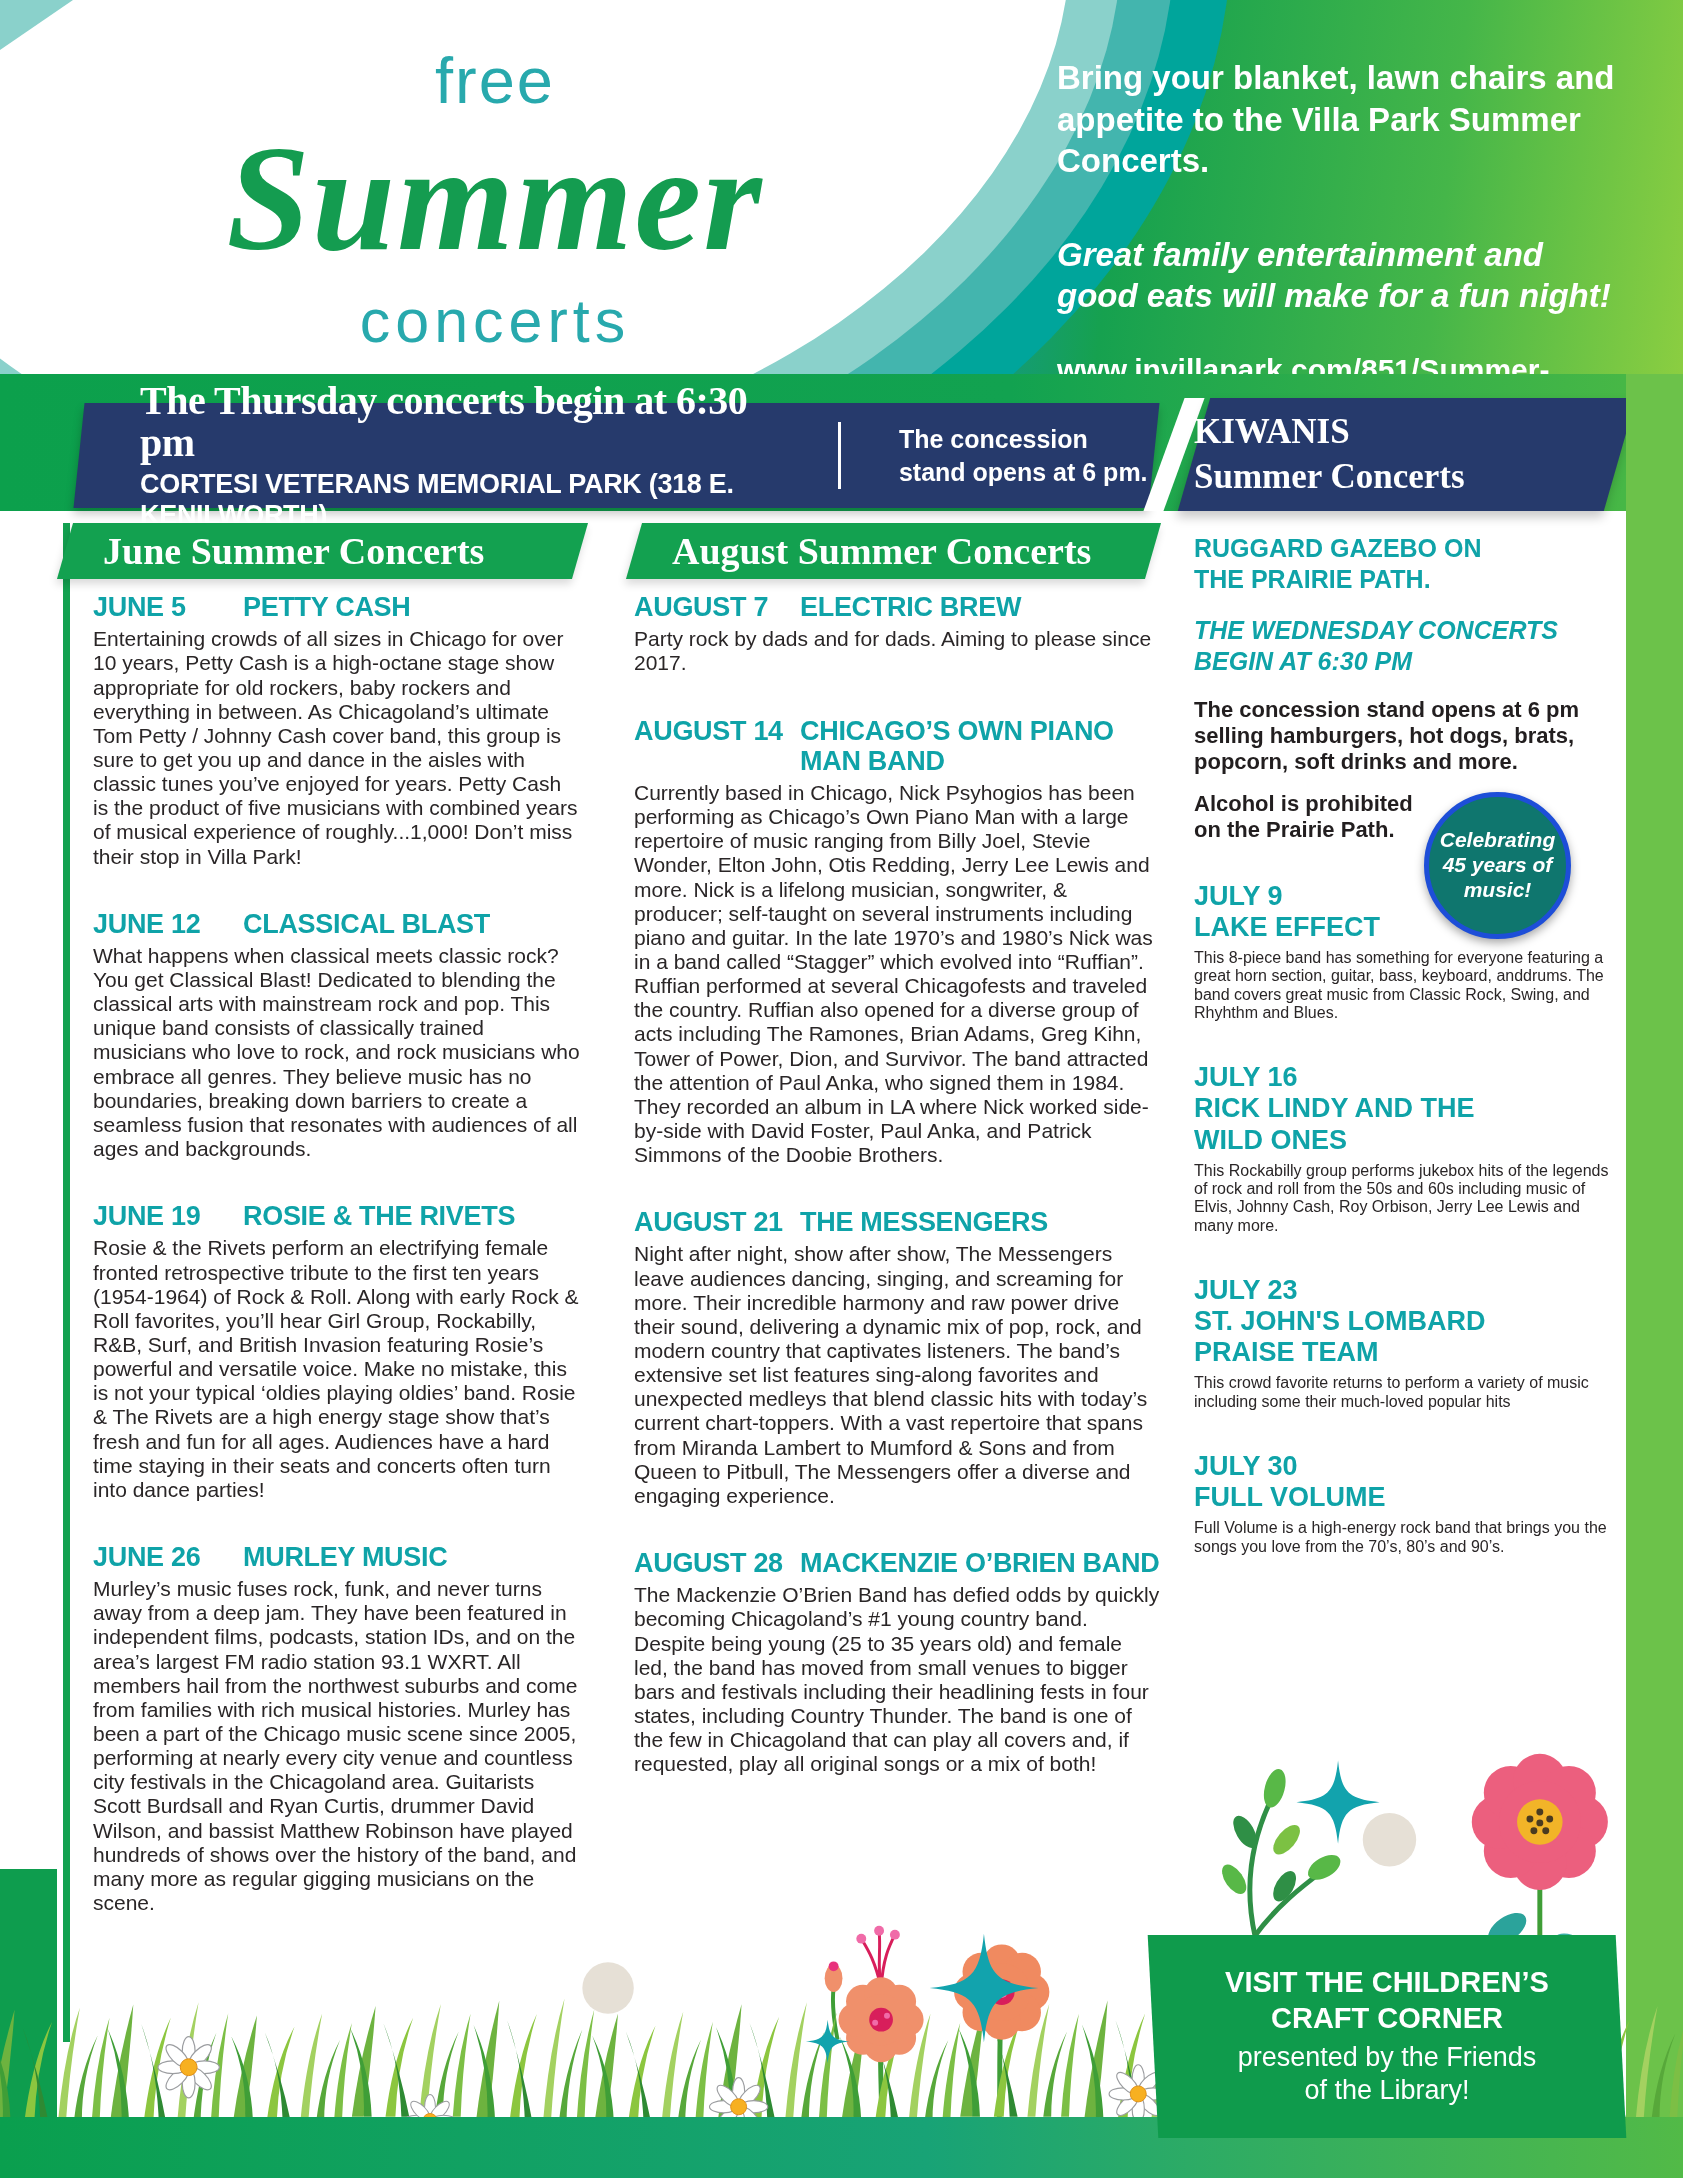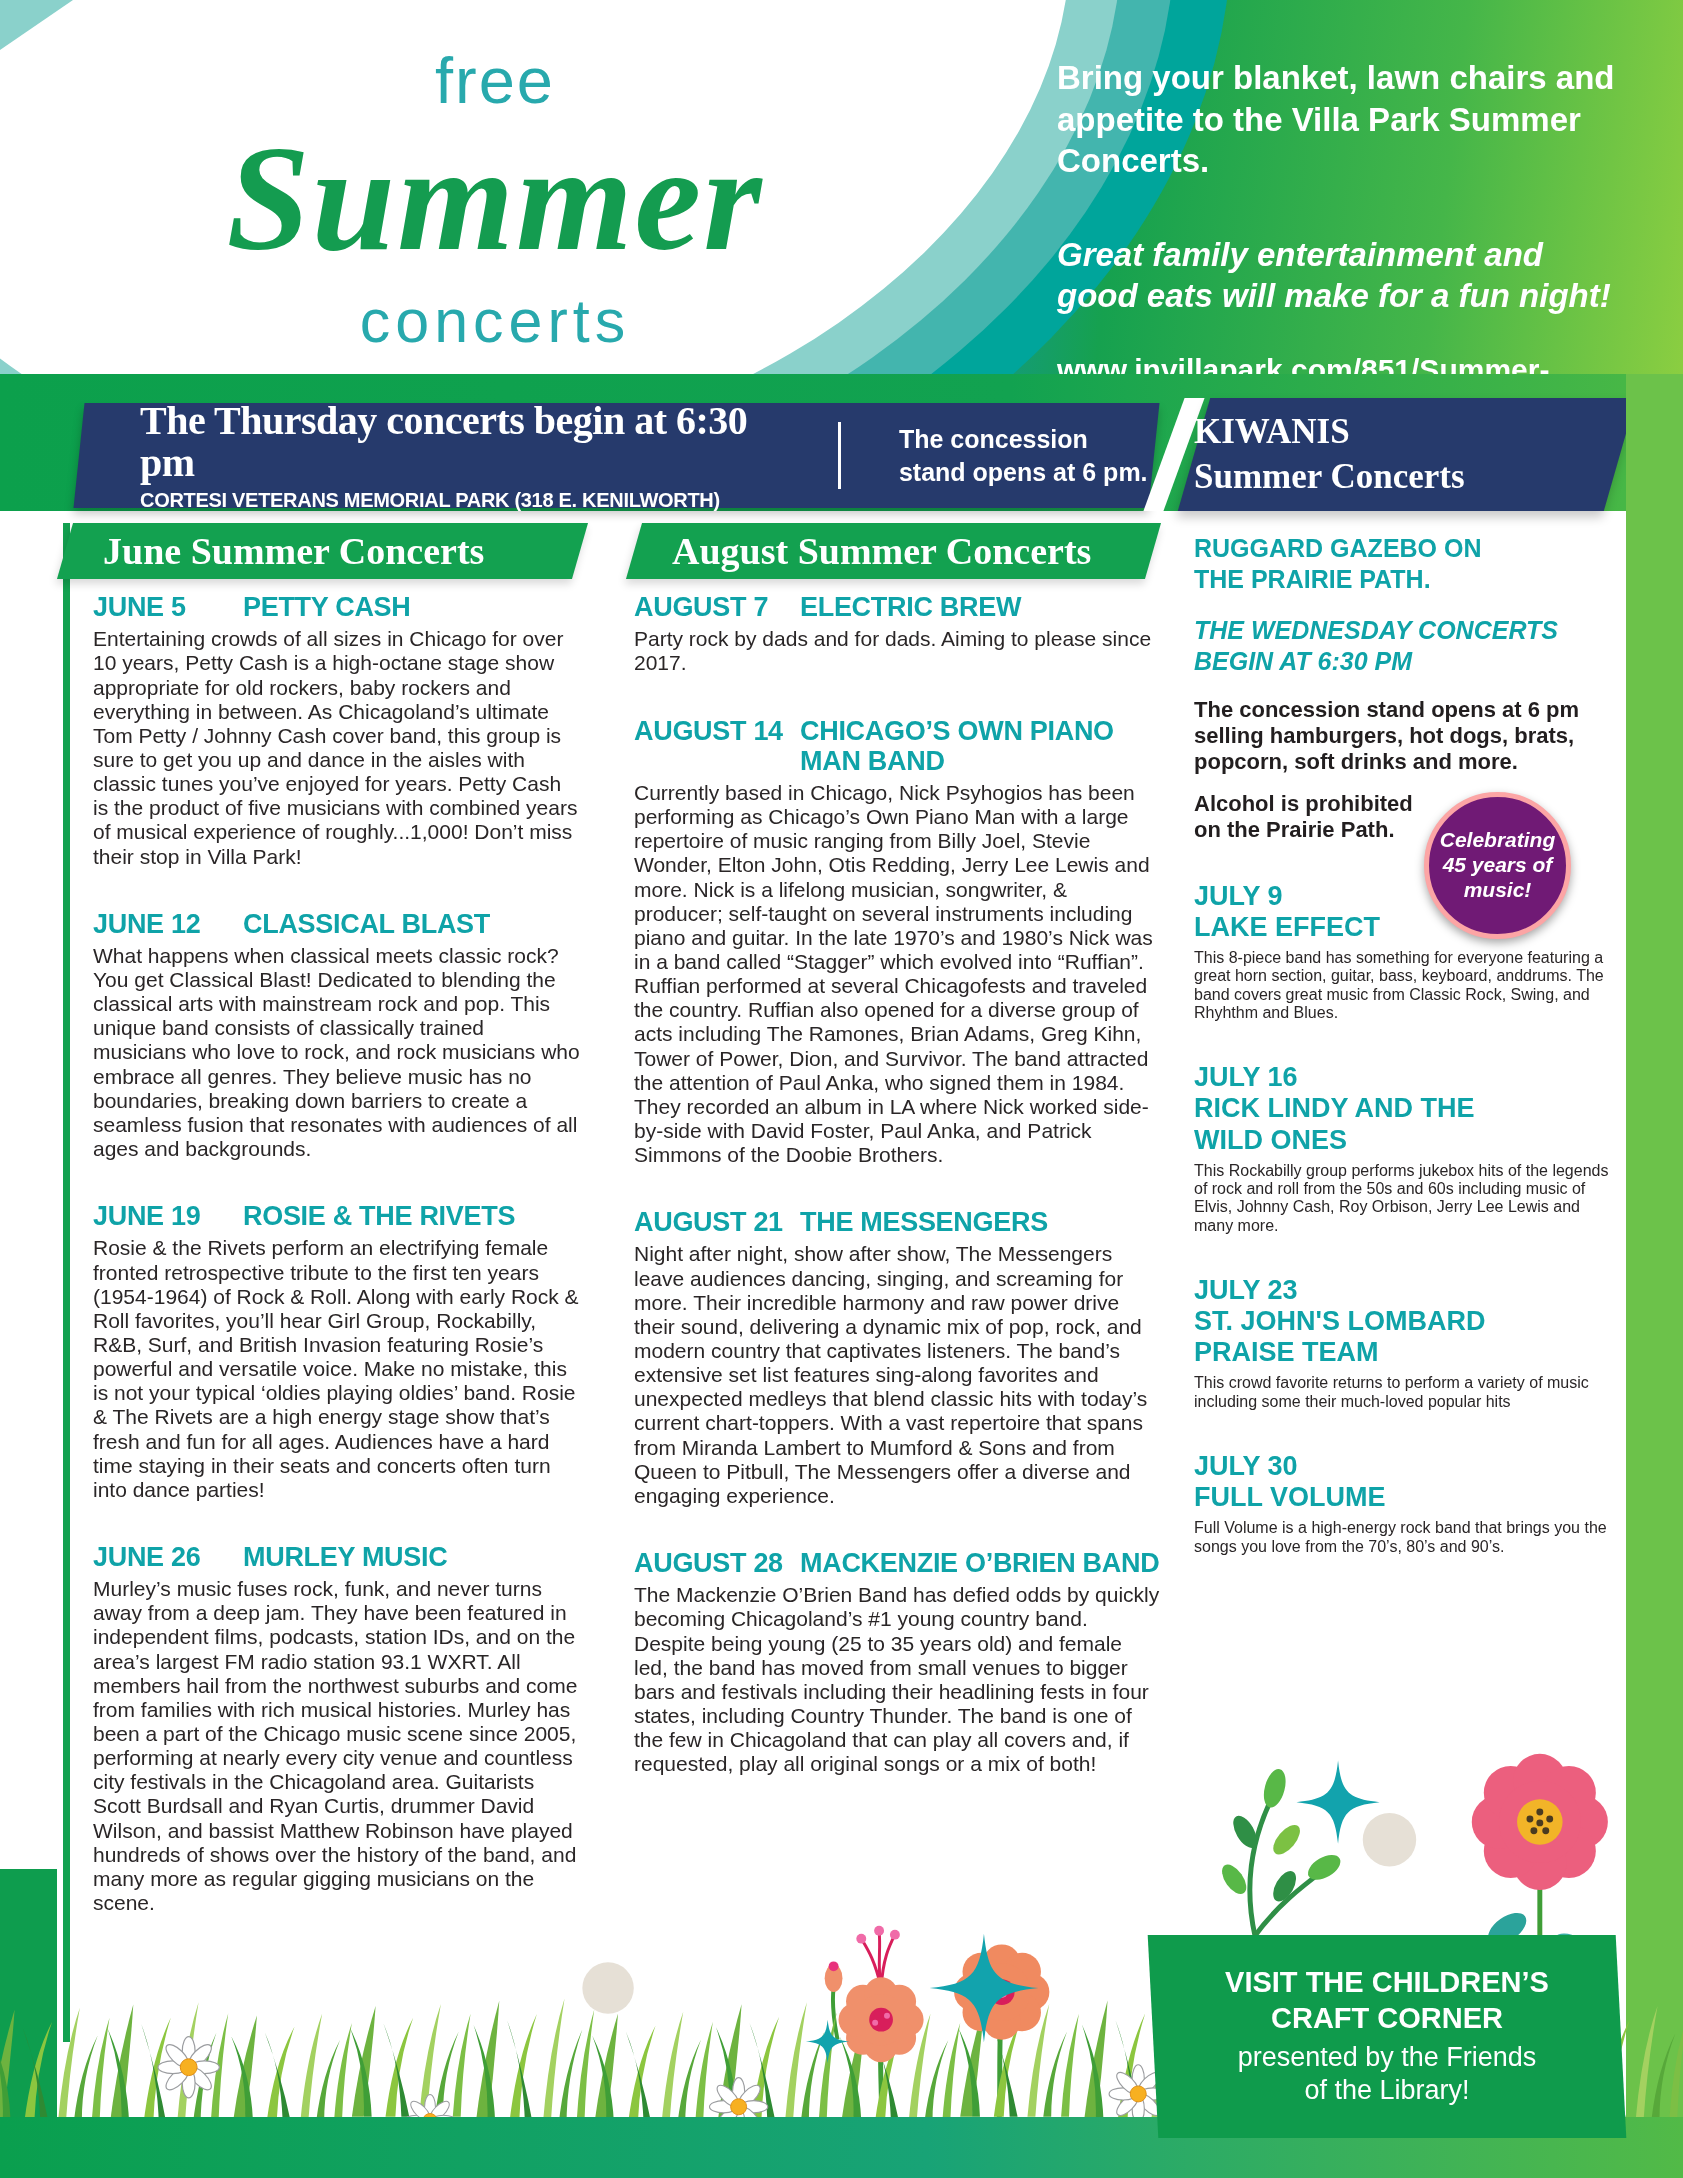--- a/index.html
+++ b/index.html
@@ -31,21 +31,21 @@
   .band-green{position:absolute;left:0;top:374px;width:1683px;height:137px;
               background:linear-gradient(90deg,#0ca04c,#12a250 60%,#4cb945 100%);}
   .banner{position:absolute;z-index:3;}
   .banner .bg{position:absolute;inset:0;background:#263a6c;box-shadow:0 6px 10px rgba(0,0,0,.22);}
   .banner .content{position:relative;height:100%;}
   .banner-main{left:79px;top:403px;width:1075px;height:105px;}
   .banner-main .bg{transform:skewX(-6deg);}
   .banner-main .content{display:flex;align-items:center;color:#fff;gap:36px;}
   .bm-left{width:719px;padding-left:61px;}
   .bm-title{font-family:"Liberation Serif",serif;font-weight:bold;font-size:40px;letter-spacing:-0.5px;line-height:1.05;}
-  .bm-sub{font-size:20px;font-weight:bold;letter-spacing:-0.3px;margin-top:5px;}
+  .bm-sub{font-size:27px;font-weight:bold;letter-spacing:-0.3px;margin-top:5px;}
   .bm-divider{width:3px;height:67px;background:#ffffff;margin:0 22px 0 0;}
   .bm-right{width:277px;font-size:25px;font-weight:bold;line-height:1.3;}
   .white-slash{position:absolute;left:1164px;top:398px;width:20px;height:113px;background:#ffffff;
                transform:skewX(-20deg);z-index:3;}
   .banner-kiwanis{left:1194px;top:398px;width:426px;height:113px;}
   .banner-kiwanis .bg{transform:skewX(-16deg);}
   .banner-kiwanis .content{display:flex;flex-direction:column;justify-content:center;align-items:flex-start;
       color:#fff;font-family:"Liberation Serif",serif;font-weight:bold;font-size:35px;line-height:1.26;}
 
   .section-hdr{position:absolute;top:523px;height:56px;z-index:3;}
@@ -78,21 +78,21 @@
   .k-venue{color:#0fa3a8;font-weight:bold;font-size:25px;line-height:1.24;width:327px;margin-bottom:20px;}
   .k-schedule{color:#0fa3a8;font-weight:bold;font-style:italic;font-size:25px;line-height:1.24;width:366px;margin-bottom:20px;}
   .k-concession{color:#221e1f;font-weight:bold;font-size:22px;line-height:1.18;width:404px;margin-bottom:16px;}
   .k-alcohol{color:#221e1f;font-weight:bold;font-size:22px;line-height:1.18;width:230px;margin-bottom:38px;}
   .kevent{margin-bottom:40px;}
   .kevent .kdate{color:#0fa3a8;font-weight:bold;font-size:27px;line-height:1.15;}
   .kevent .kband{color:#0fa3a8;font-weight:bold;font-size:27px;line-height:1.15;width:297px;}
   .kevent .kdesc{margin:6px 0 0 0;font-size:16px;line-height:1.15;color:#2a2627;width:421px;}
 
   .badge{position:absolute;left:1424px;top:792px;width:147px;height:147px;border-radius:50%;
-         background:#701a75;border:5px solid #fca5a5;box-shadow:0 4px 10px rgba(0,0,0,.35);
+         background:#0f766e;border:5px solid #1d4ed8;box-shadow:0 4px 10px rgba(0,0,0,.35);
          display:flex;align-items:center;justify-content:center;text-align:center;z-index:6;
          color:#fff;font-style:italic;font-weight:bold;font-size:21px;line-height:1.18;padding:8px;box-sizing:border-box;}
 
   .craft{position:absolute;left:1153px;top:1935px;width:468px;height:203px;z-index:7;}
   .craft .bg{position:absolute;inset:0;background:#0f9b4c;transform:skewX(3deg);}
   .craft .content{position:relative;height:100%;display:flex;flex-direction:column;justify-content:center;
                   align-items:center;text-align:center;color:#fff;}
   .craft .c1{font-weight:bold;font-size:29px;line-height:1.24;width:327px;}
   .craft .c2{font-size:27px;line-height:1.24;width:307px;margin-top:4px;}
 

